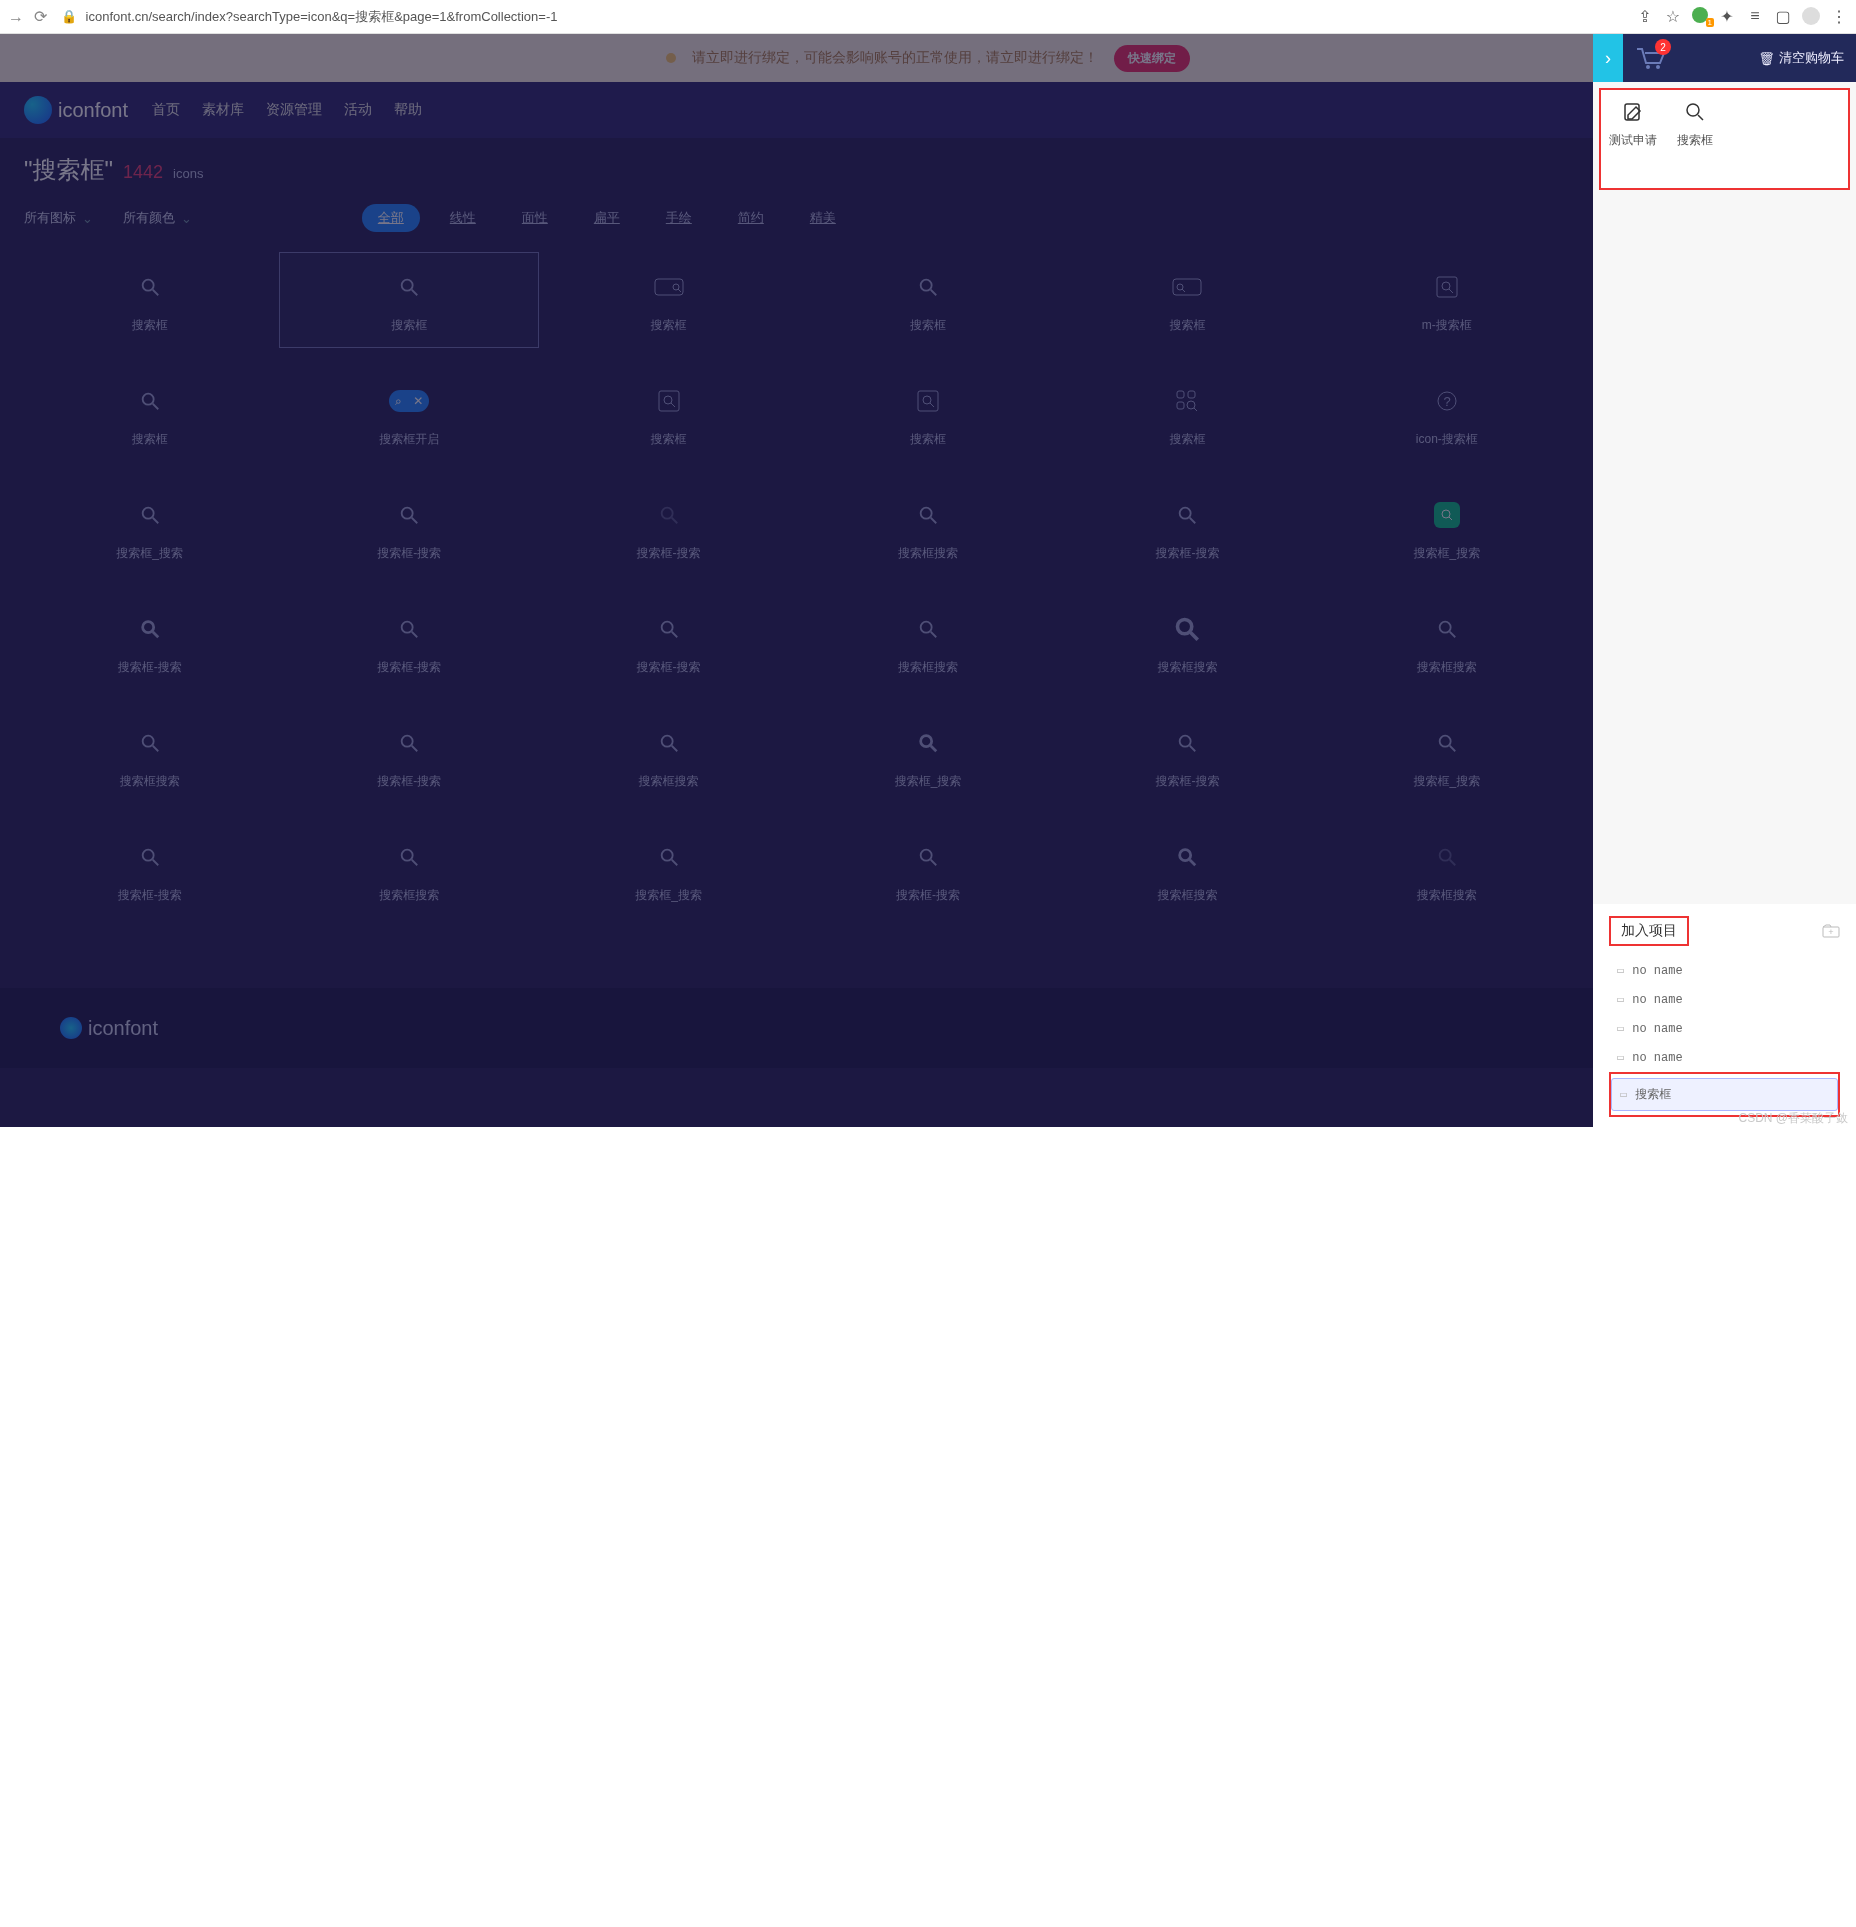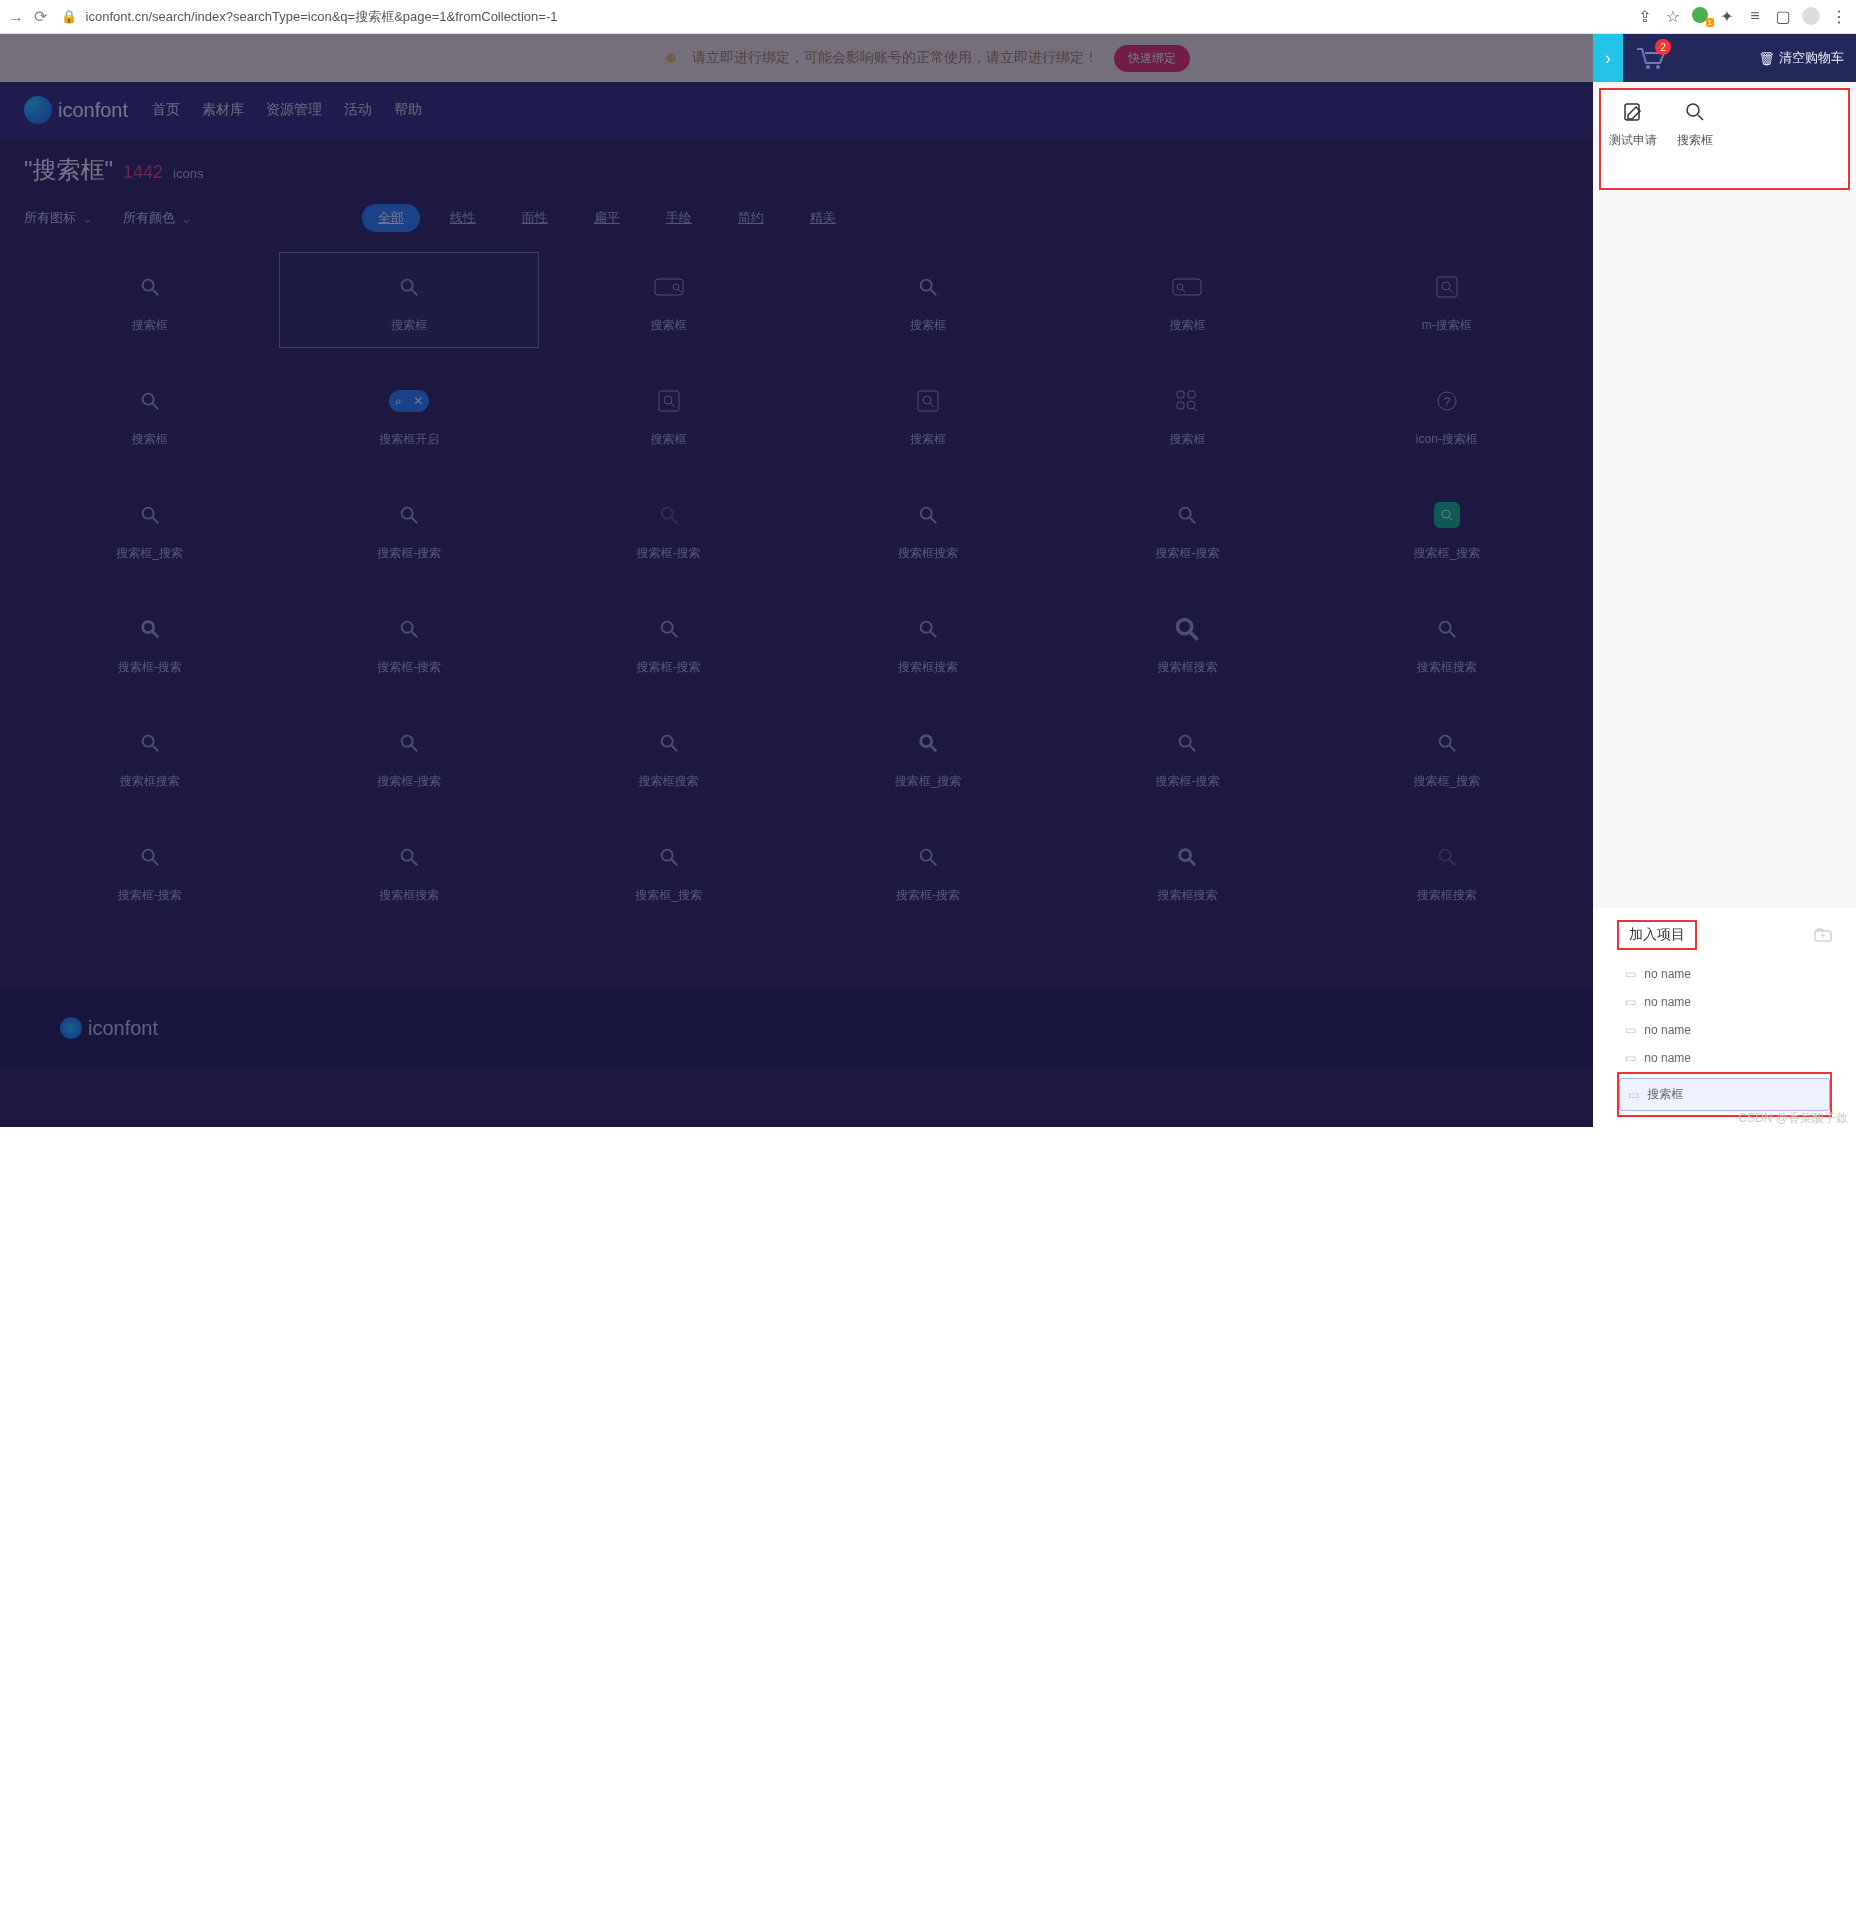--- a/index.html
+++ b/index.html
@@ -13,21 +13,21 @@
 .dot{width:16px;height:16px;border-radius:50%;display:inline-block;position:relative;}
 .dot.green{background:#4caf50;}
 .dot .badge{position:absolute;right:-6px;bottom:-4px;background:#ff9800;color:#fff;font-size:8px;padding:0 2px;border-radius:2px;}
 .avatar{width:18px;height:18px;border-radius:50%;background:#ddd;display:inline-block;}
 
 .app{position:relative;height:1093px;background:#343063;overflow:hidden;}
 .overlay{position:absolute;inset:0;background:rgba(10,5,40,.55);z-index:5;pointer-events:none;}
 
 
 .notice{height:48px;background:#f8f0e4;display:flex;align-items:center;justify-content:center;gap:16px;color:#b1865a;font-size:14px;}
-.notice .btn{background:#ef3a6f;color:#fff;border-radius:14px;padding:5px 14px;font-size:12px;}
+.notice .btn{background:#ef3a6f;color:#fff;border-radius:14px;padding:5px 14px;font-size:12px;font-weight:bold;}
 .notice .bullet{width:10px;height:10px;border-radius:50%;background:#f7c977;}
 
 
 .header{height:56px;display:flex;align-items:center;padding:0 24px;gap:24px;background:#3a3678;}
 .logo{display:flex;align-items:center;gap:6px;color:#fff;font-size:20px;}
 .logo .mark{width:28px;height:28px;border-radius:50%;background:radial-gradient(circle at 30% 30%,#29d3ff,#2a69ff);}
 .nav-menu{display:flex;gap:22px;color:#e5e5e5;font-size:14px;}
 .header .sp{flex:1;}
 .lang{border:1px solid #bbb;border-radius:12px;padding:2px 10px;font-size:12px;color:#cfd3ee;}
 .searchbox{background:#48448f;color:#cfd3ee;border-radius:14px;padding:4px 30px 4px 12px;font-size:13px;position:relative;}
@@ -80,21 +80,21 @@
 .cart-svg .badge{position:absolute;top:-6px;right:-6px;background:#f33;color:#fff;border-radius:50%;width:16px;height:16px;font-size:10px;display:flex;align-items:center;justify-content:center;}
 .clear{margin-left:auto;display:flex;align-items:center;gap:4px;font-size:13px;}
 
 .panel-items{background:#fff;border:2px solid #e33;margin:6px;padding:8px;display:flex;gap:20px;height:102px;}
 .pi{display:flex;flex-direction:column;align-items:center;gap:6px;font-size:12px;color:#555;}
 .pi .icn{width:28px;height:28px;display:flex;align-items:center;justify-content:center;color:#444;}
 
 .panel-mid{flex:0 0 auto;padding:220px 0 60px;display:flex;flex-direction:column;align-items:center;gap:20px;}
 .act-btn{width:140px;height:32px;background:#e8e8e8;border-radius:16px;color:#666;font-size:13px;display:flex;align-items:center;justify-content:center;}
 
-.panel-bottom{margin-top:auto;background:#fff;padding:12px 12px 10px;}
+.panel-bottom{margin-top:auto;background:#fff;padding:12px 4px 10px;font-family:Liberation Mono, monospace;}
 .proj-head{display:flex;align-items:center;padding:0 12px 10px;}
 .proj-title{border:2px solid #e33;padding:4px 10px;font-size:14px;color:#333;}
 .proj-add{margin-left:auto;color:#aaa;}
 .proj-list{padding:0 12px;}
 .proj-item{display:flex;align-items:center;gap:8px;padding:7px 8px;font-size:12px;color:#666;border-radius:3px;}
 .proj-item .fold{color:#bbb;}
 .proj-item.sel{background:#eef1ff;border:1px solid #aab5ff;}
 .proj-list-box{border:2px solid #e33;padding:4px 0;}
 
 

